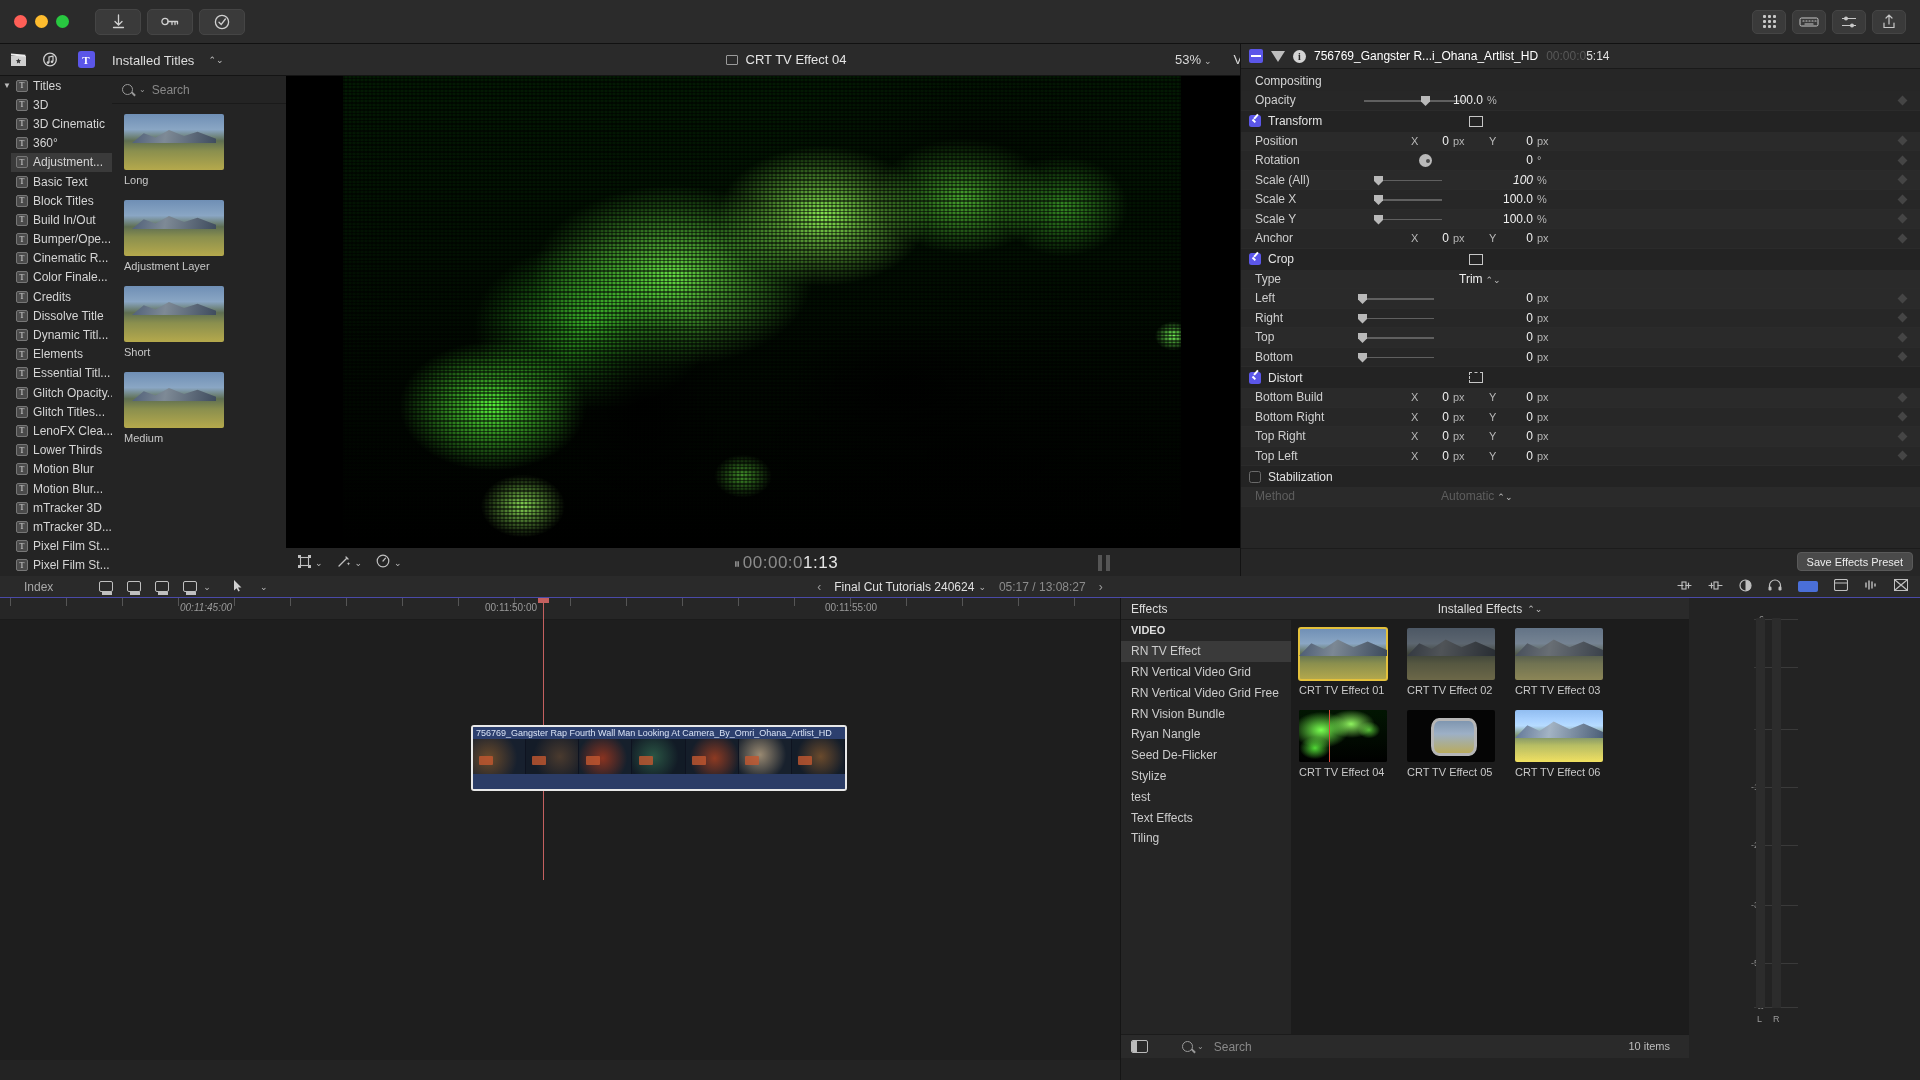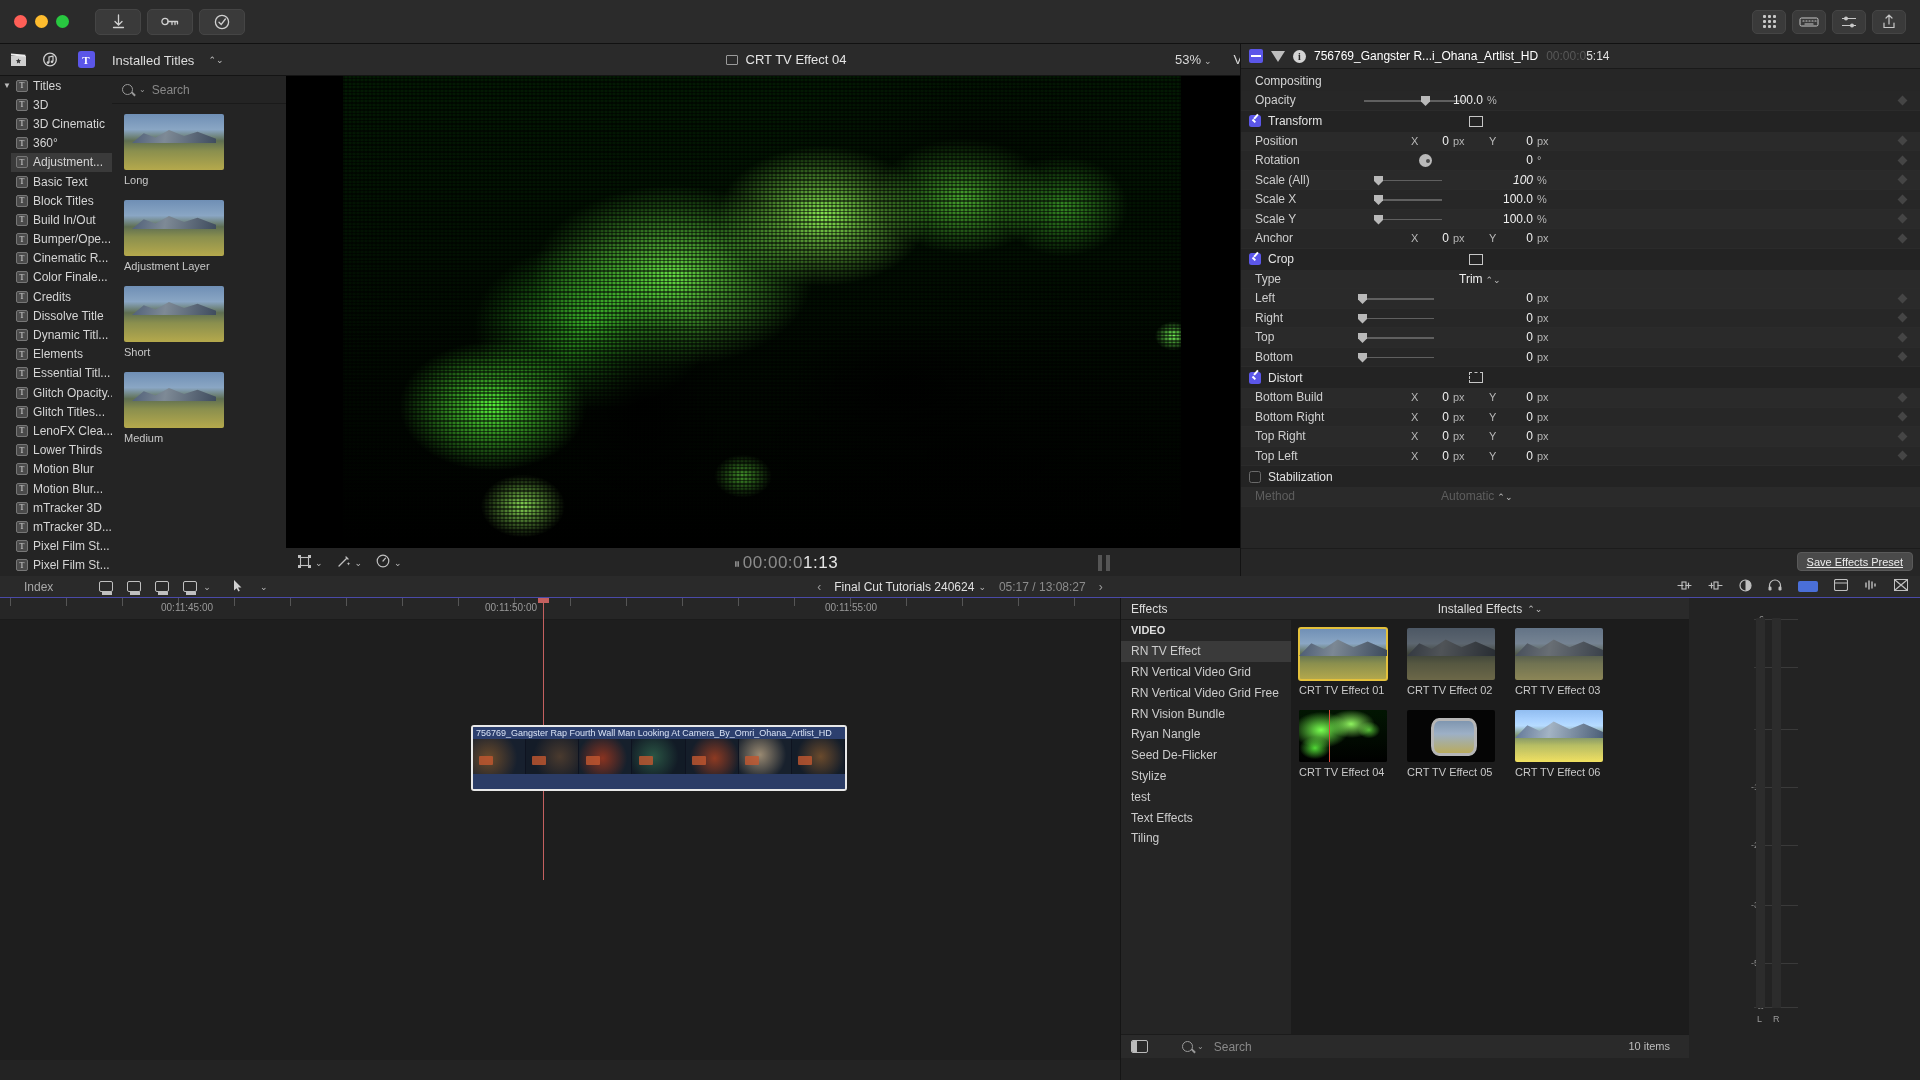--- a/index.html
+++ b/index.html
@@ -366,21 +366,21 @@
     transform:rotate(45deg); }
   .dial { position:absolute; width:13px;height:13px;border-radius:50%;background:#b9b9b9; }
   .dial:after{content:"";position:absolute;left:7px;top:4.5px;width:4px;height:4px;
     border-radius:50%;background:#4a4a4a;}
   .popup { position:absolute; font-size:12px; color:#f0f0f0; }
   .popup i { font-style:normal; font-size:9px; color:#c0c0c0; margin-left:3px; }
   .row.dis .lbl, .row.dis .popup { color:#5e5e5e; }
   .save-preset {
     position:absolute; right:8px; bottom:5px; height:19px; padding:0 9px;
     background:#4a4a4a; border:1px solid #5a5a5a; border-radius:4px;
-    font-size:11px; color:#ececec; display:flex; align-items:center;text-decoration:underline;
+    font-size:11px; color:#ececec; display:flex; align-items:center;
   }
   .insp-footer {
     position:absolute; left:0; bottom:0; width:680px; height:28px; background:#262626;
     border-top:1px solid #1c1c1c;
   }
 </style>
 </head>
 <body>
 
 <div class="app">
@@ -933,21 +933,21 @@
         <div class="rtick" style="left: 570px;"></div>
         <div class="rtick" style="left: 626px;"></div>
         <div class="rtick" style="left: 682px;"></div>
         <div class="rtick" style="left: 738px;"></div>
         <div class="rtick" style="left: 794px;"></div>
         <div class="rtick" style="left: 850px;"></div>
         <div class="rtick" style="left: 906px;"></div>
         <div class="rtick" style="left: 962px;"></div>
         <div class="rtick" style="left: 1018px;"></div>
         <div class="rtick" style="left: 1074px;"></div>
-        <div class="rlabel" style="left: 161px;">00:11:45:00</div>
+        <div class="rlabel" style="left: 180px; font-style: italic;">00:11:45:00</div>
         <div class="rlabel" style="left: 485px;">00:11:50:00</div>
         <div class="rlabel" style="left: 825px;">00:11:55:00</div>
       </div>
   </div>
   <div class="timeline-bg"></div>
   <div class="playhead-top"></div>
   <div class="playhead"></div>
 
   <div class="clip">
     <div class="clip-name">756769_Gangster Rap Fourth Wall Man Looking At Camera_By_Omri_Ohana_Artlist_HD</div>

